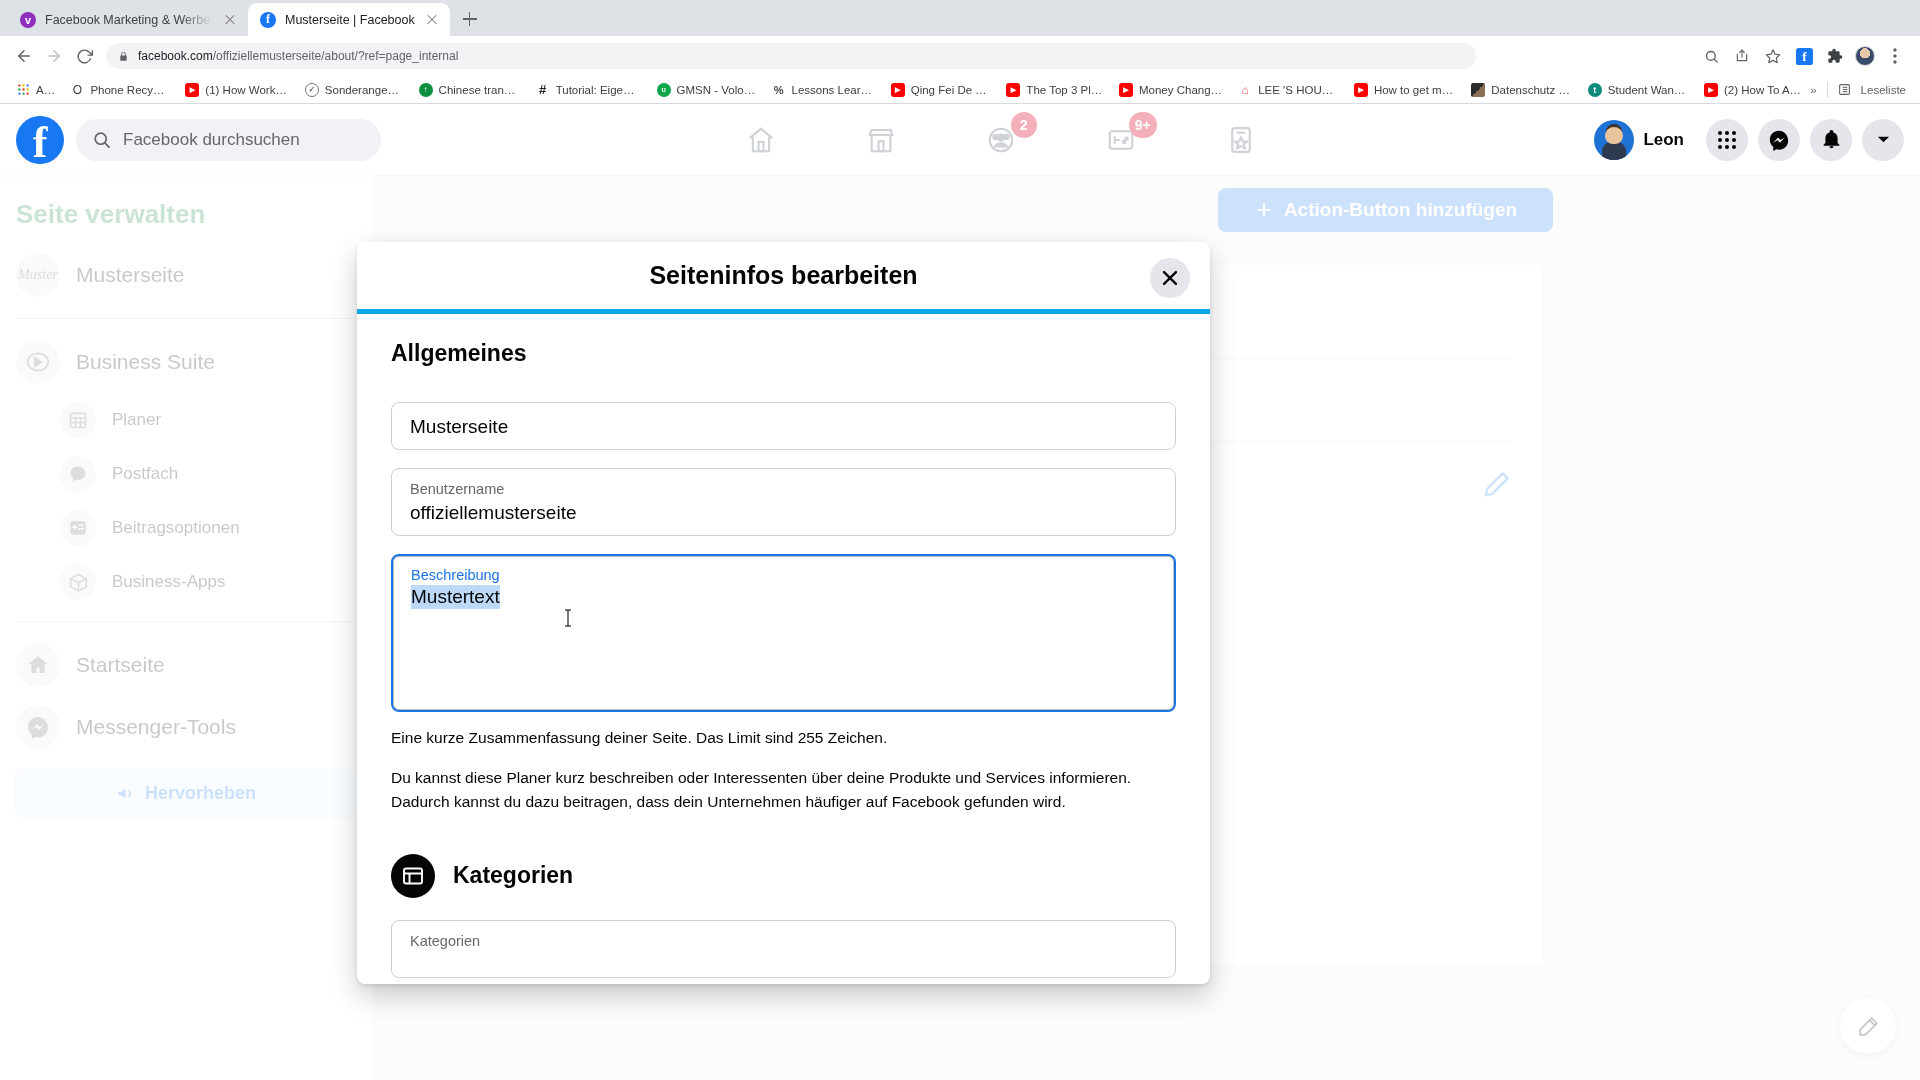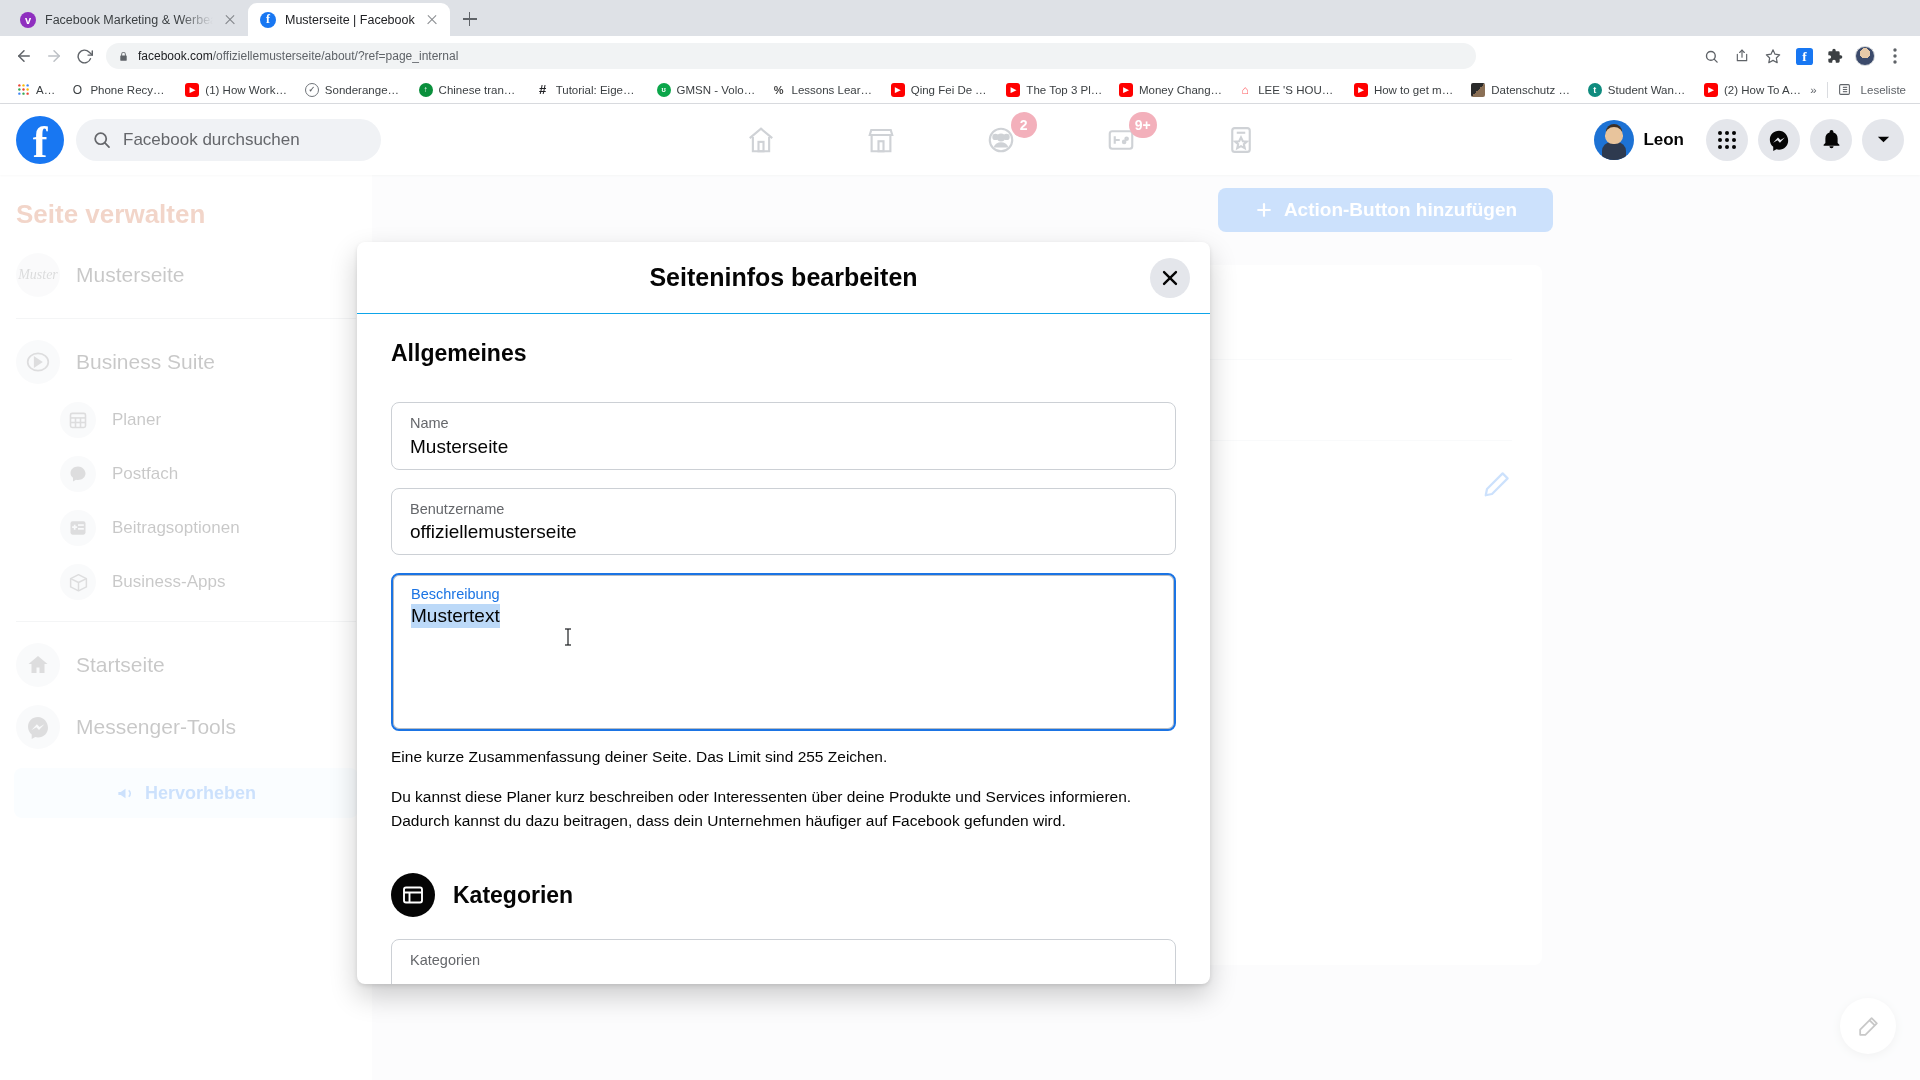--- a/index.html
+++ b/index.html
@@ -147,21 +147,21 @@
     width:42px;height:42px;border-radius:50%;background:#e4e6eb;
     display:flex;align-items:center;justify-content:center;color:#050505;
   }
 
   
   #fb-body { display:flex; position:relative; height: 905px; }
   #fb-sidebar {
     width: 372px; flex: 0 0 372px; background:#ffffff; padding: 16px 0 0 0;
     position:relative; z-index:1;
   }
-  #sb-title { font-size:26px; font-weight:bold; color:#c2410c; padding: 8px 16px 14px 16px; }
+  #sb-title { font-size:26px; font-weight:bold; color:#15803d; padding: 8px 16px 14px 16px; }
   .sb-row { display:flex; align-items:center; gap:16px; padding: 9px 16px; }
   .sb-avatar {
     width:44px;height:44px;border-radius:50%;background:#e7e9ec; flex:0 0 44px;
     display:flex;align-items:center;justify-content:center;
     font-family:"Liberation Serif", serif; font-style:italic; font-size:14px; color:#5b5d61;
   }
   .sb-icon {
     width:44px;height:44px;border-radius:50%;background:#e4e6eb; flex:0 0 44px;
     display:flex;align-items:center;justify-content:center;color:#65676b;
   }
@@ -212,21 +212,21 @@
 
   
   #modal {
     position:absolute; left: 357px; top: 138px; width: 853px; height: 742px;
     background:#ffffff; border-radius: 8px; z-index: 10;
     box-shadow: 0 12px 28px rgba(0,0,0,.2), 0 2px 4px rgba(0,0,0,.1);
     overflow: hidden; display:flex; flex-direction:column;
   }
   #modal-header {
     height: 72px; flex: 0 0 72px; display:flex; align-items:center;
-    justify-content:center; position:relative; border-bottom: 1px solid #0ea5e9;
+    justify-content:center; position:relative; border-bottom: 5px solid #0ea5e9;
   }
   #modal-title { font-size: 25px; font-weight: bold; color:#050505; }
   #modal-close {
     position:absolute; right: 20px; top: 16px; width:40px;height:40px;border-radius:50%;
     background:#e4e6eb; display:flex; align-items:center; justify-content:center;
     color:#050505;
   }
   #modal-body { flex:1 1 auto; overflow:hidden; padding: 26px 34px 0 34px; }
   .section-title { font-size: 23px; font-weight: bold; color:#050505; margin-bottom: 35px; }
 
@@ -706,21 +706,20 @@
             <line x1="5.5" y1="5.5" x2="18.5" y2="18.5"></line>
             <line x1="18.5" y1="5.5" x2="5.5" y2="18.5"></line>
           </svg>
       </div>
     </div>
 
     <div id="modal-body">
       <div class="section-title">Allgemeines</div>
 
       <div class="field">
-        <div class="field-label">Name</div>
         <div class="field-value">Musterseite</div>
       </div>
 
       <div class="field">
         <div class="field-label">Benutzername</div>
         <div class="field-value">offiziellemusterseite</div>
       </div>
 
       <div id="desc-field">
         <div id="desc-label">Beschreibung</div>

